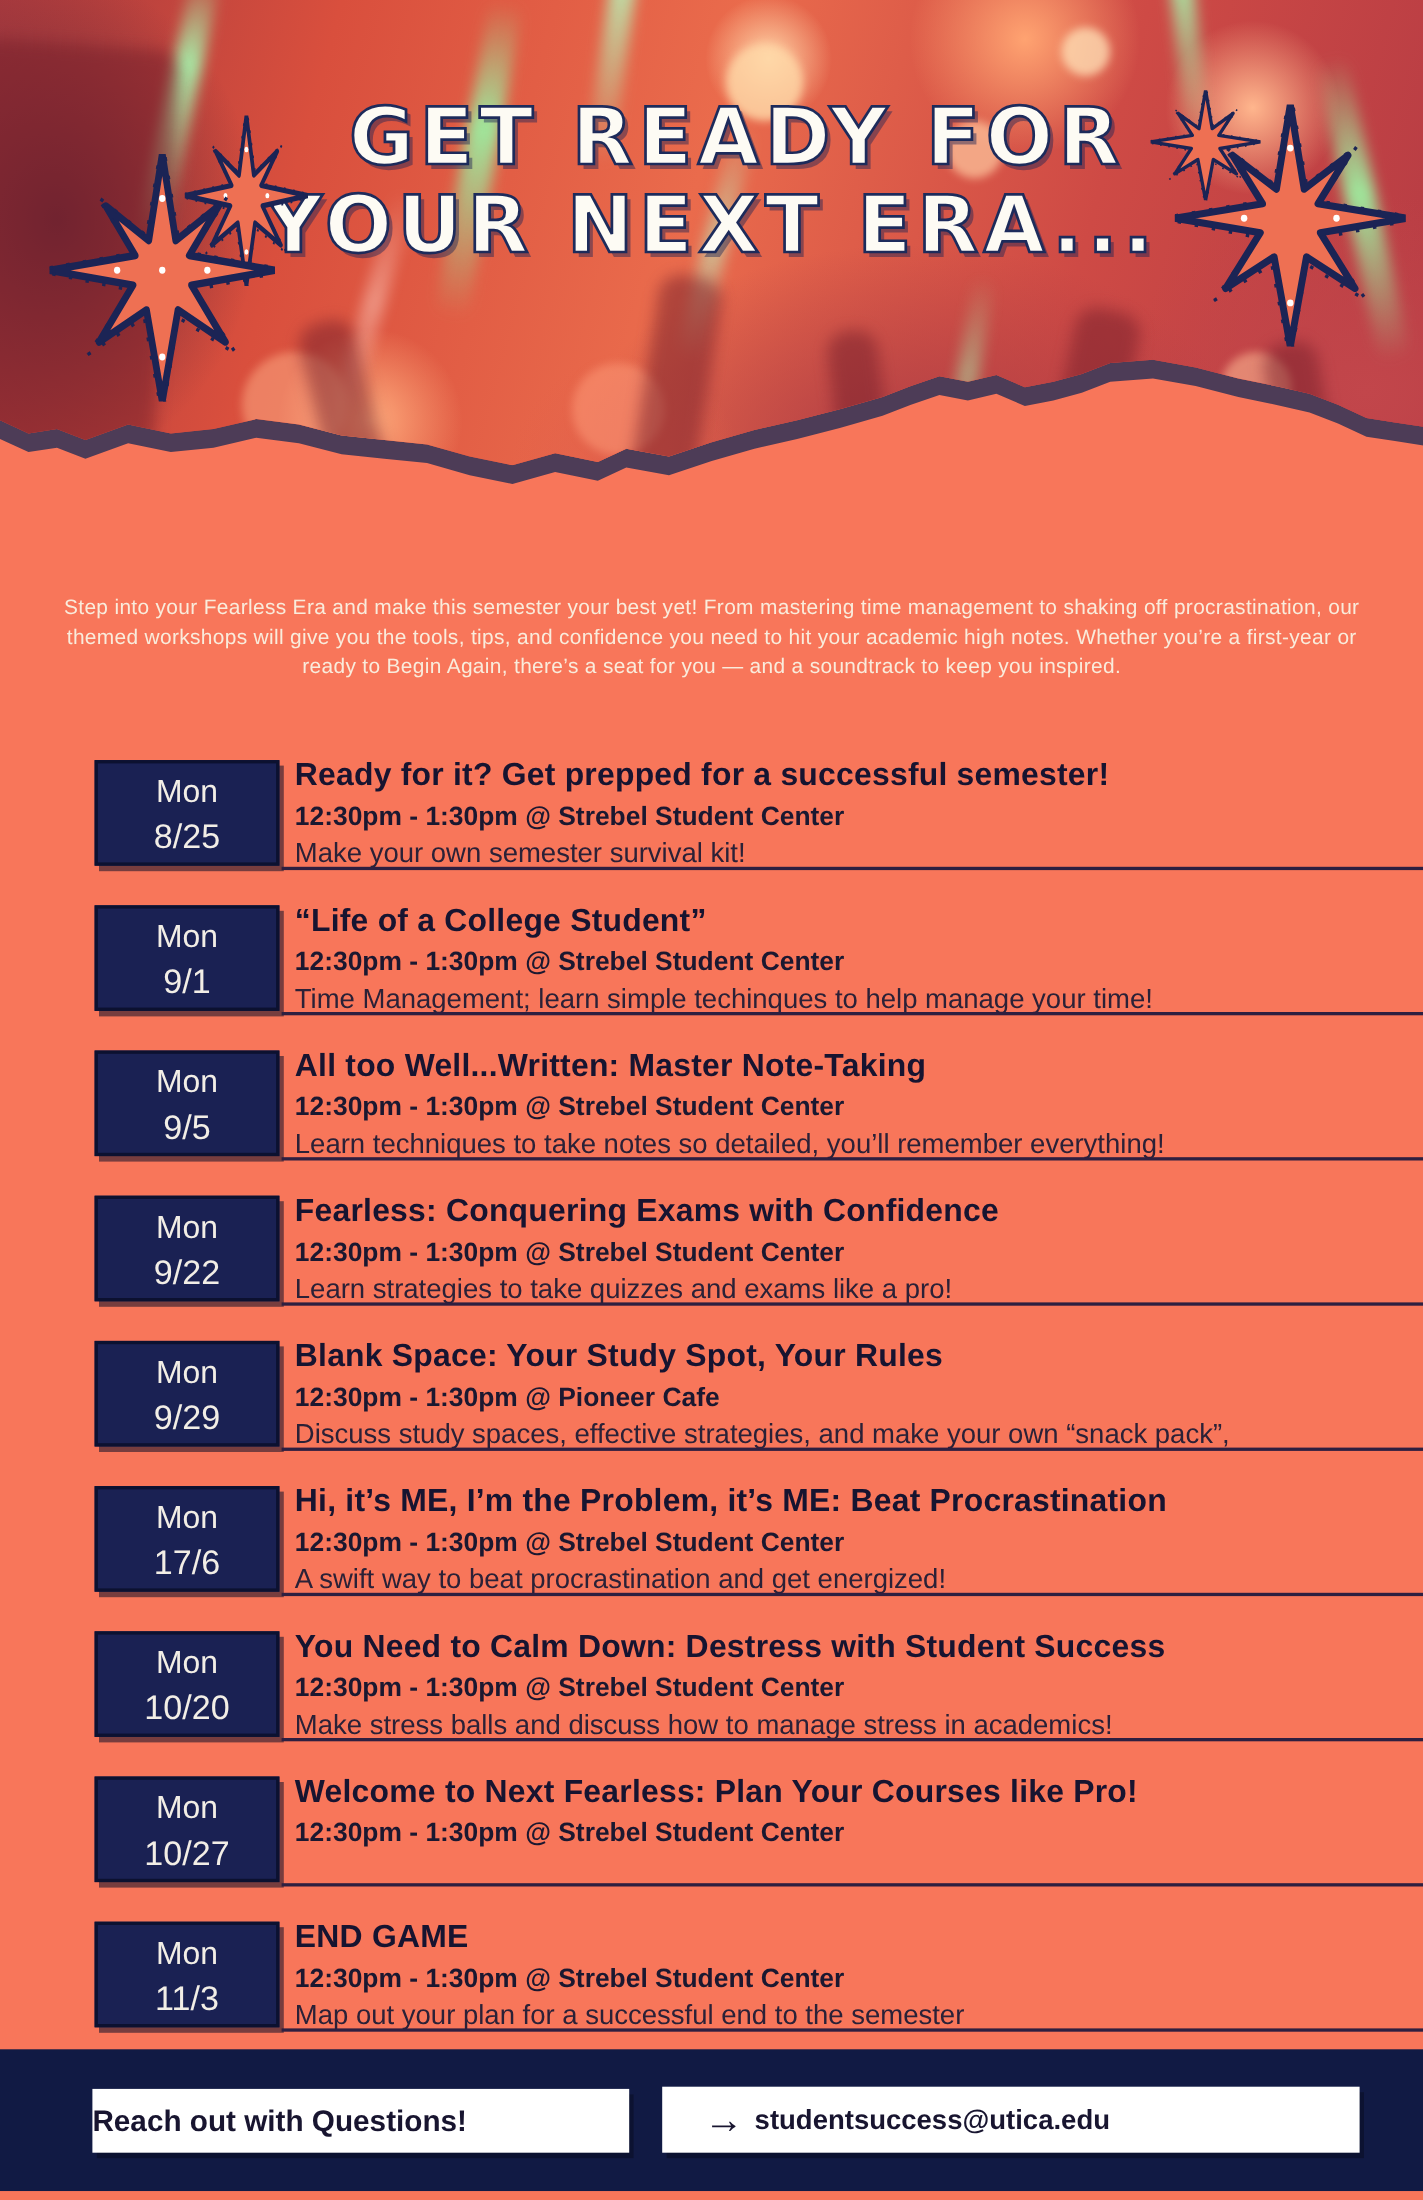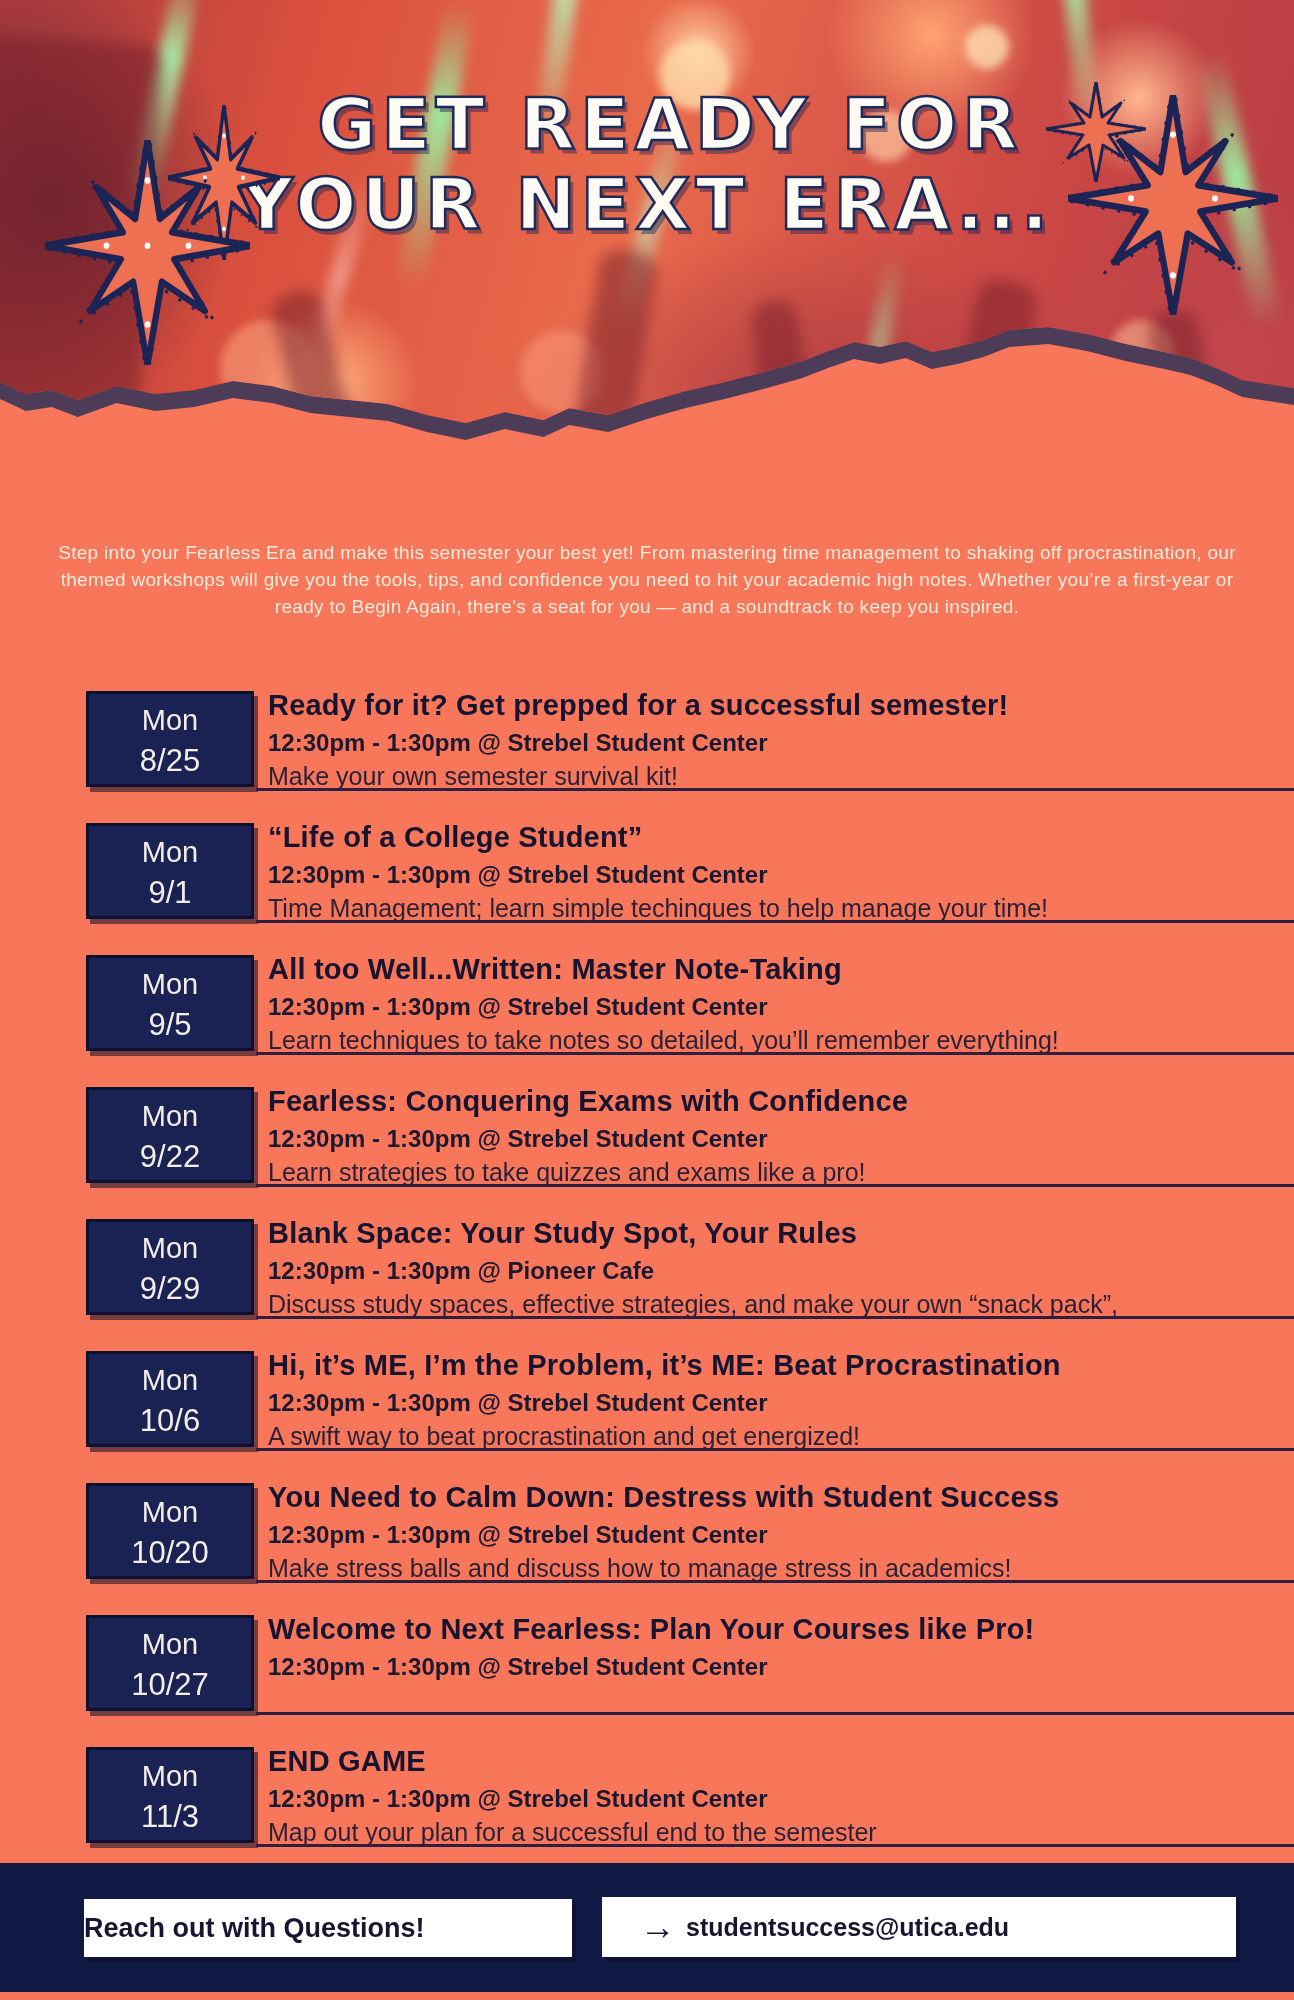--- a/index.html
+++ b/index.html
@@ -202,21 +202,21 @@
       <div class="event-title">Blank Space: Your Study Spot, Your Rules</div>
       <div class="event-when">12:30pm - 1:30pm @ Pioneer Cafe</div>
       <div class="event-desc">Discuss study spaces, effective strategies, and make your own “snack pack”,</div>
     </div>
     <div class="row-line"></div>
   </div>
 
   <div class="event-row">
     <div class="date-box">
       <div class="date-day">Mon</div>
-      <div class="date-num">10/6</div>
+      <div class="date-num">17/6</div>
     </div>
     <div class="event-content">
       <div class="event-title">Hi, it’s ME, I’m the Problem, it’s ME:  Beat Procrastination</div>
       <div class="event-when">12:30pm - 1:30pm @ Strebel Student Center</div>
       <div class="event-desc">A swift way to beat procrastination and get energized!</div>
     </div>
     <div class="row-line"></div>
   </div>
 
   <div class="event-row">

